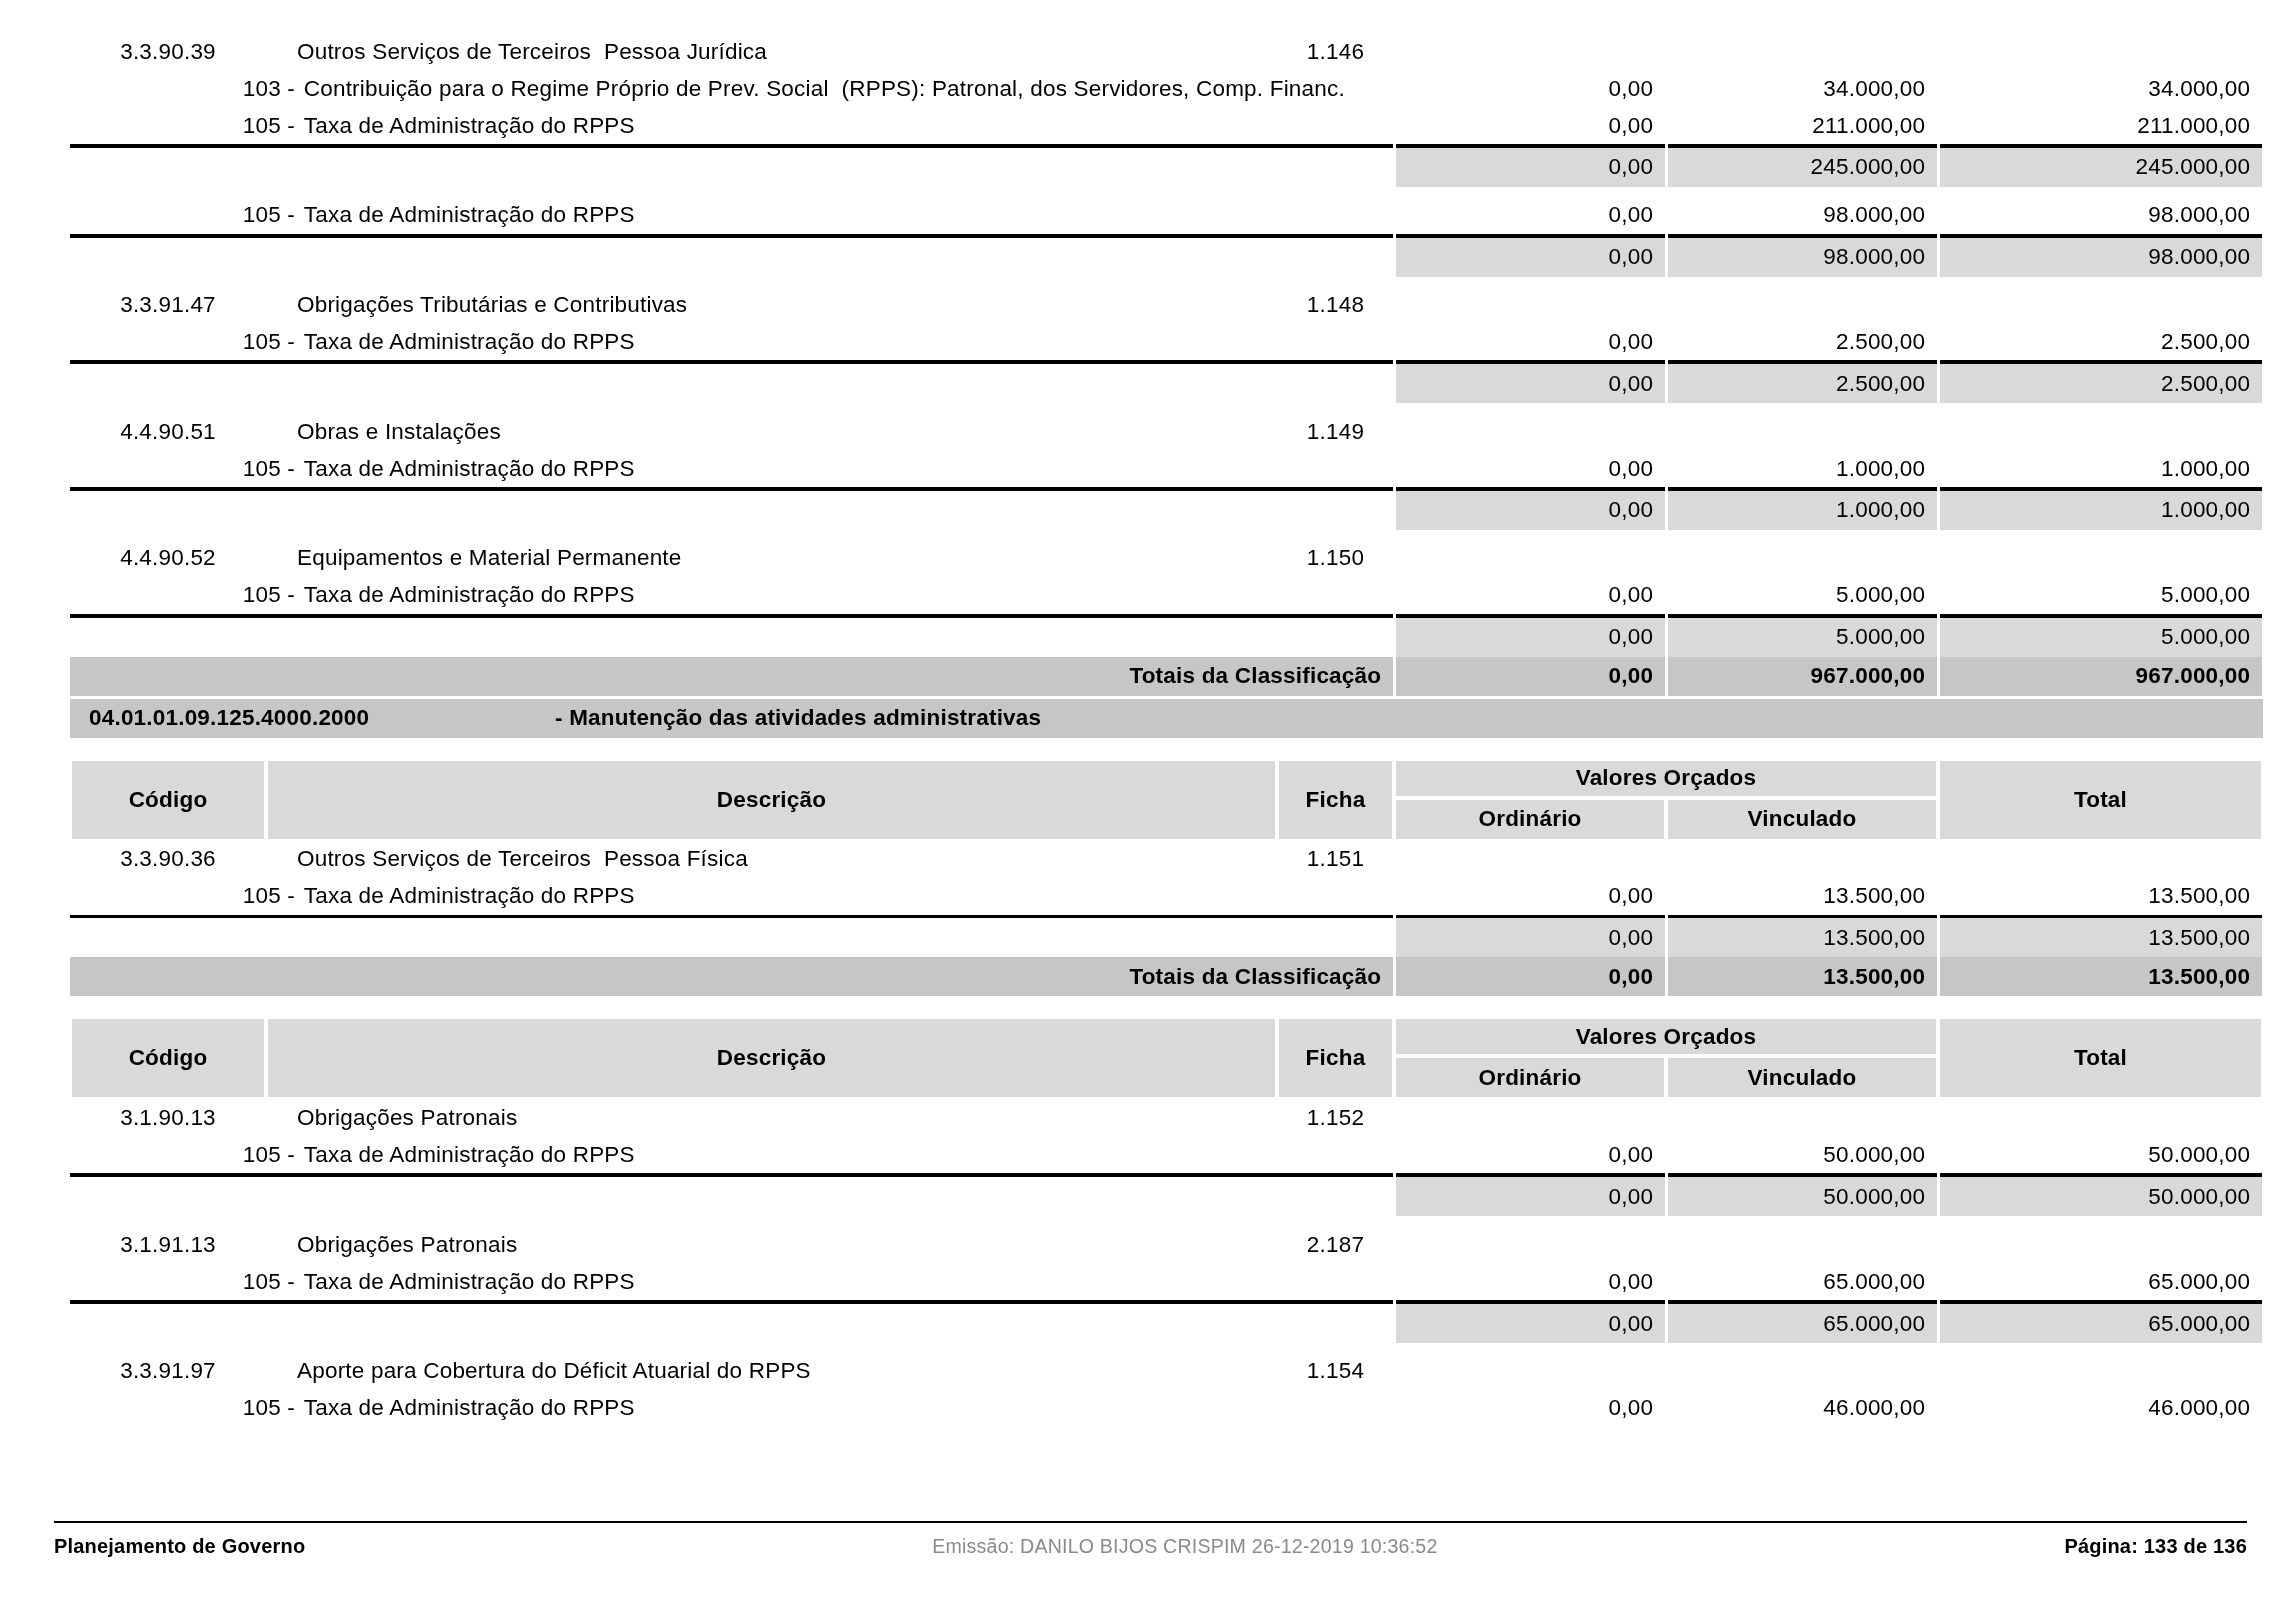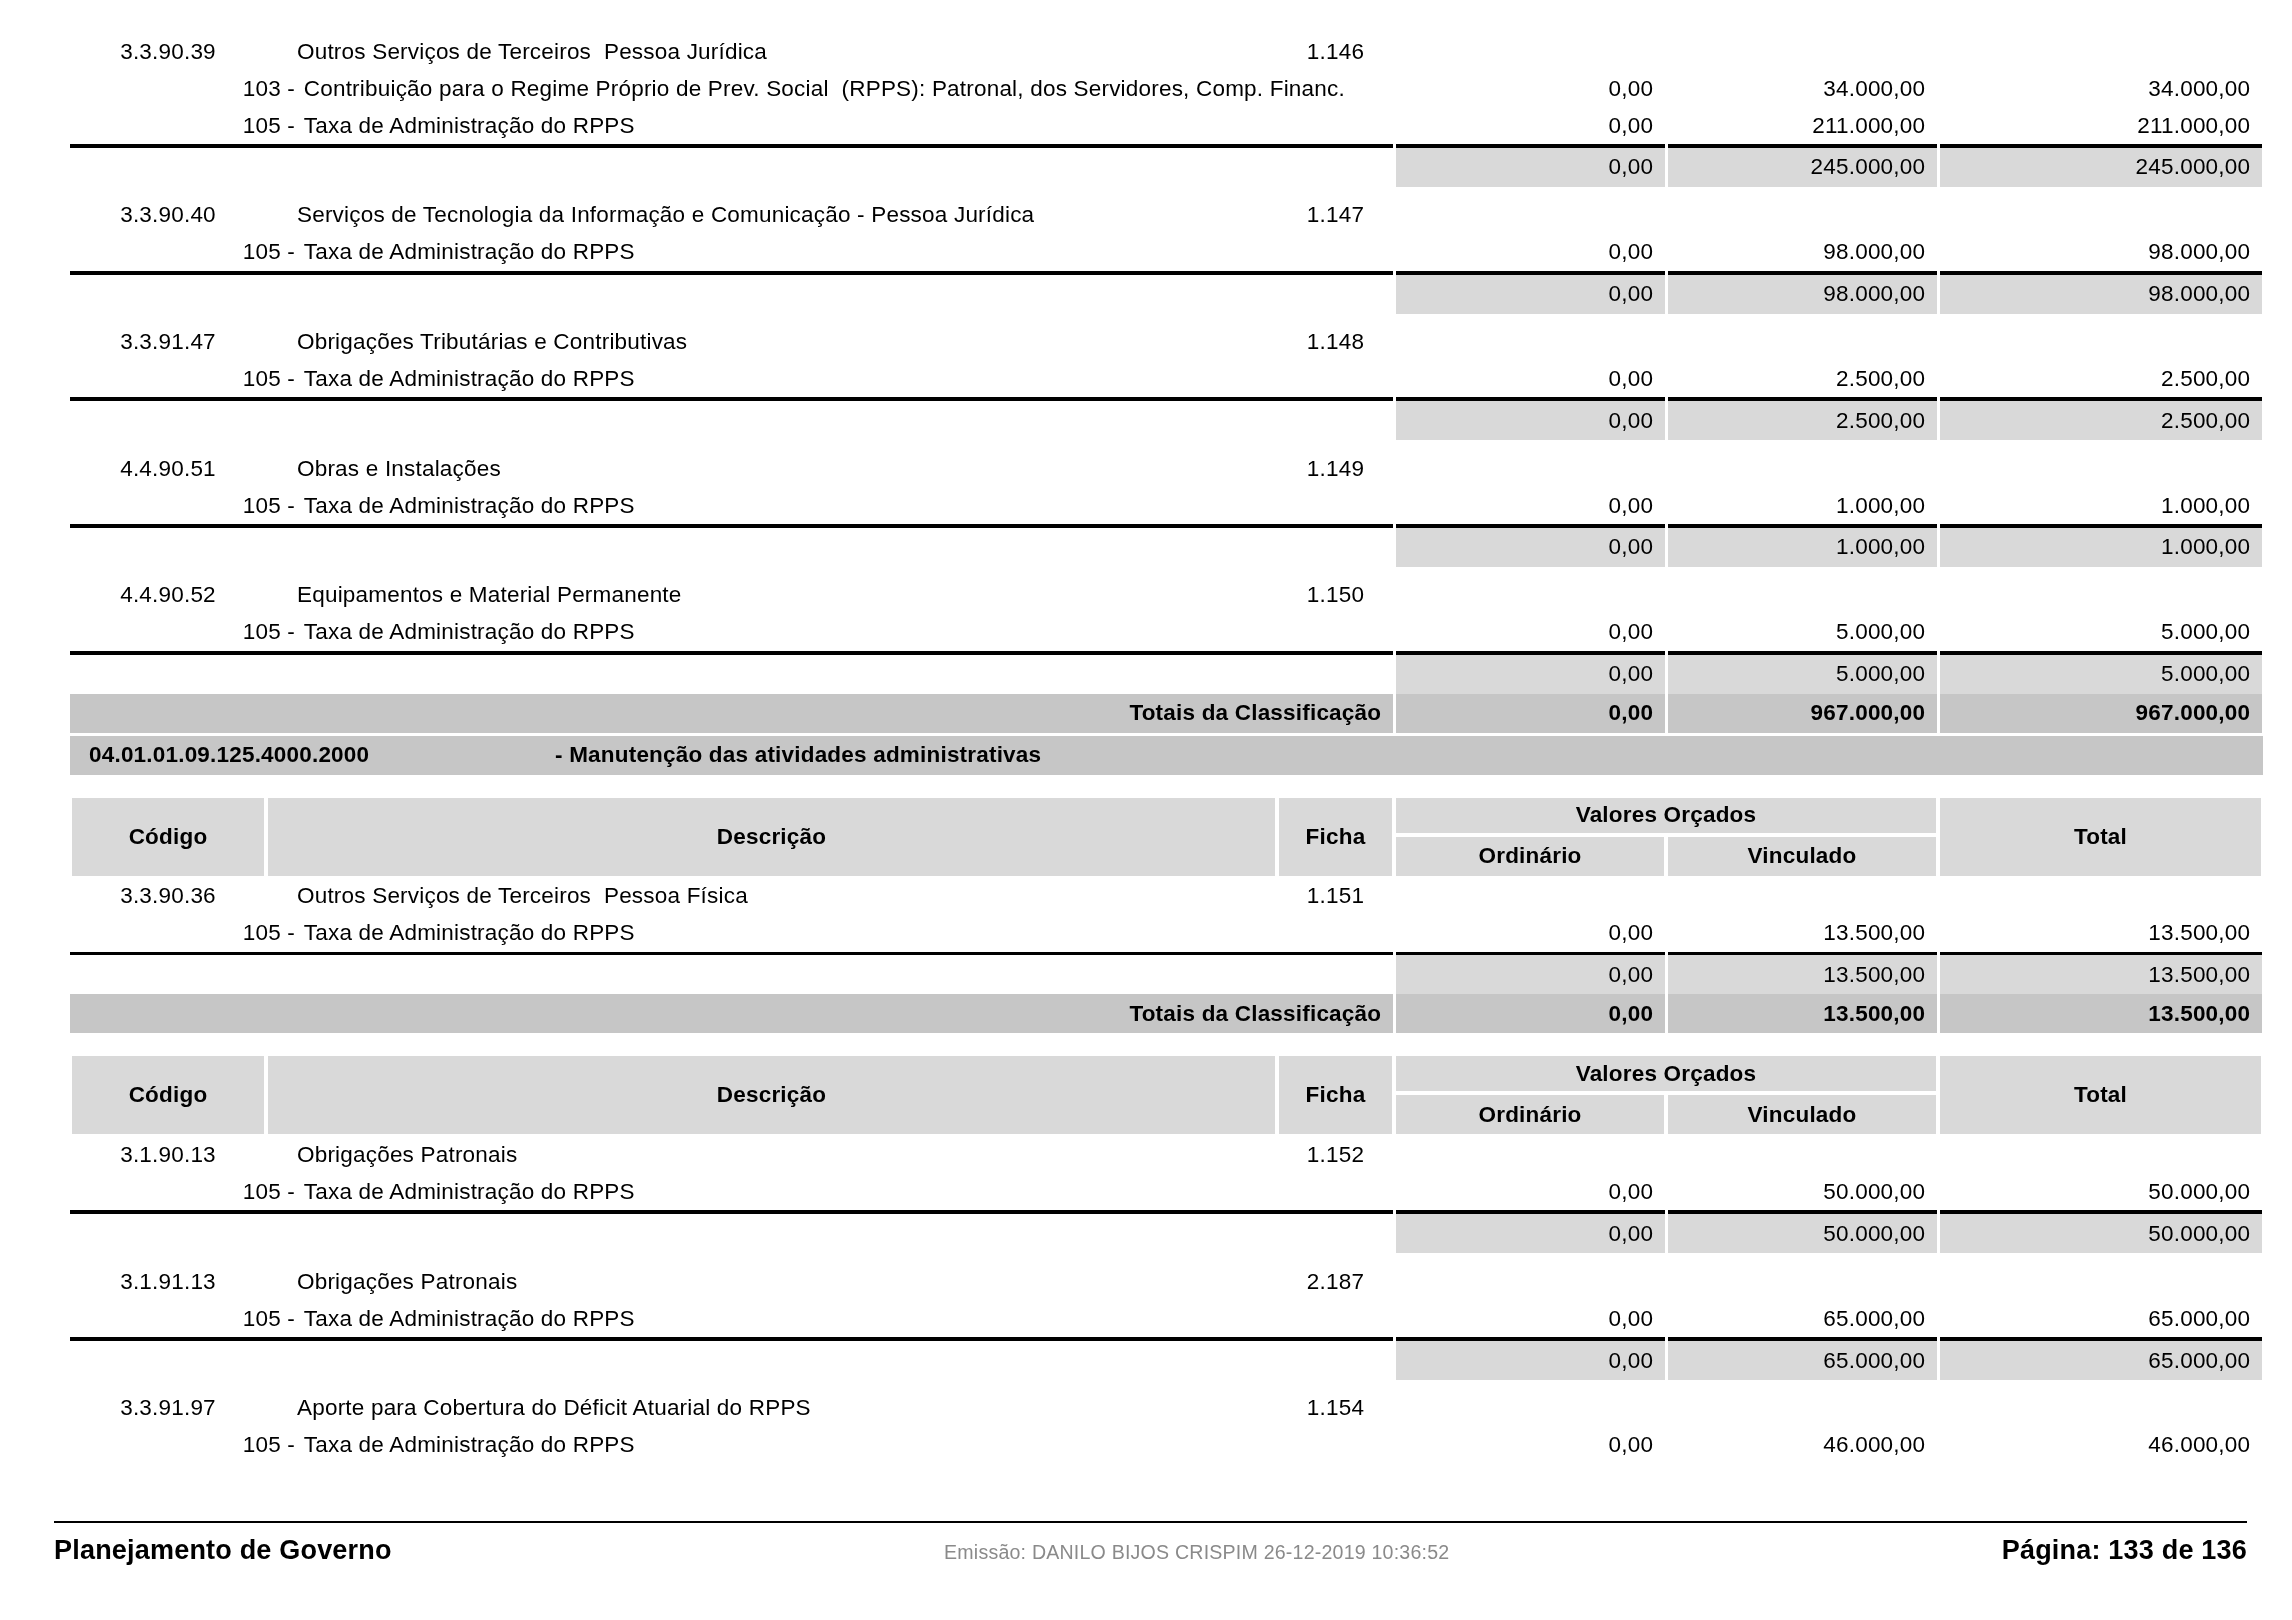--- a/index.html
+++ b/index.html
@@ -63,21 +63,21 @@
   .th-vinc{grid-row:2;grid-column:5;}
   .th-total{grid-row:1/3;grid-column:6;}
 
   .block + .block{margin-top:9.8px;}
 
   .footer{
     position:absolute;left:54px;top:1521px;width:2193px;
     border-top:2.9px solid #000;display:flex;justify-content:space-between;
     align-items:baseline;padding-top:11.8px;
   }
-  .f-left,.f-right{font-weight:bold;font-size:27px;}
+  .f-left,.f-right{font-weight:bold;font-size:20px;}
   .f-center{color:var(--muted);font-size:19.6px;}
 </style>
 </head>
 <body>
 
 <div class="page">
   <div class="content">
       <div class="section">
         <div class="block">
           <div class="grid row-code">
@@ -106,25 +106,20 @@
             <div class="seg"></div>
           </div>
           <div class="grid4 row-subtotal">
             <div class="cell"></div>
             <div class="cell val gray">0,00</div>
             <div class="cell val gray">245.000,00</div>
             <div class="cell val gray">245.000,00</div>
           </div>
         </div>
         <div class="block">
-          <div class="grid row-code">
-            <div class="cell c-code">3.3.90.40</div>
-            <div class="cell c-desc">Serviços de Tecnologia da Informação e Comunicação - Pessoa Jurídica</div>
-            <div class="cell c-ficha">1.147</div>
-          </div>
           <div class="row-source">
             <div class="cell s-num">105 -</div>
             <div class="cell s-name">Taxa de Administração do RPPS</div>
             <div class="cell val">0,00</div>
             <div class="cell val">98.000,00</div>
             <div class="cell val">98.000,00</div>
           </div>
           <div class="grid4 row-line">
             <div class="seg"></div>
             <div class="seg"></div>

